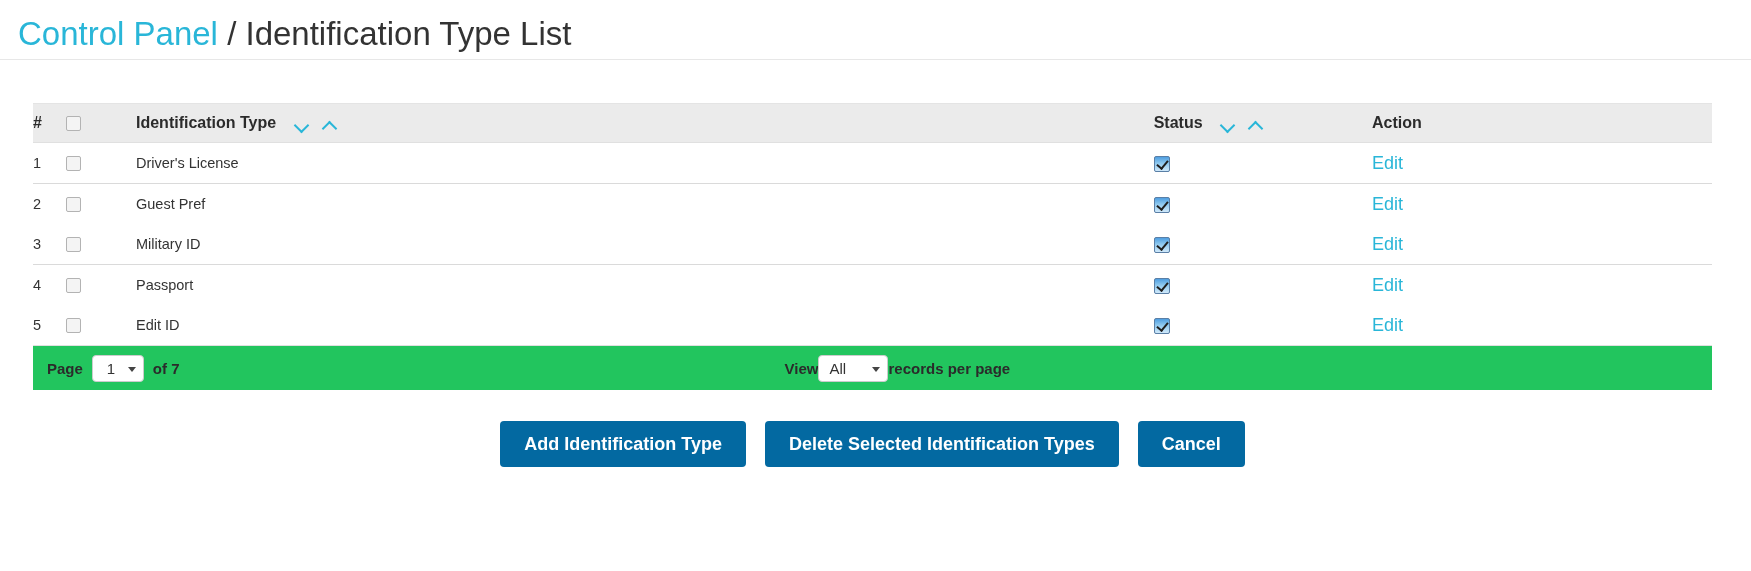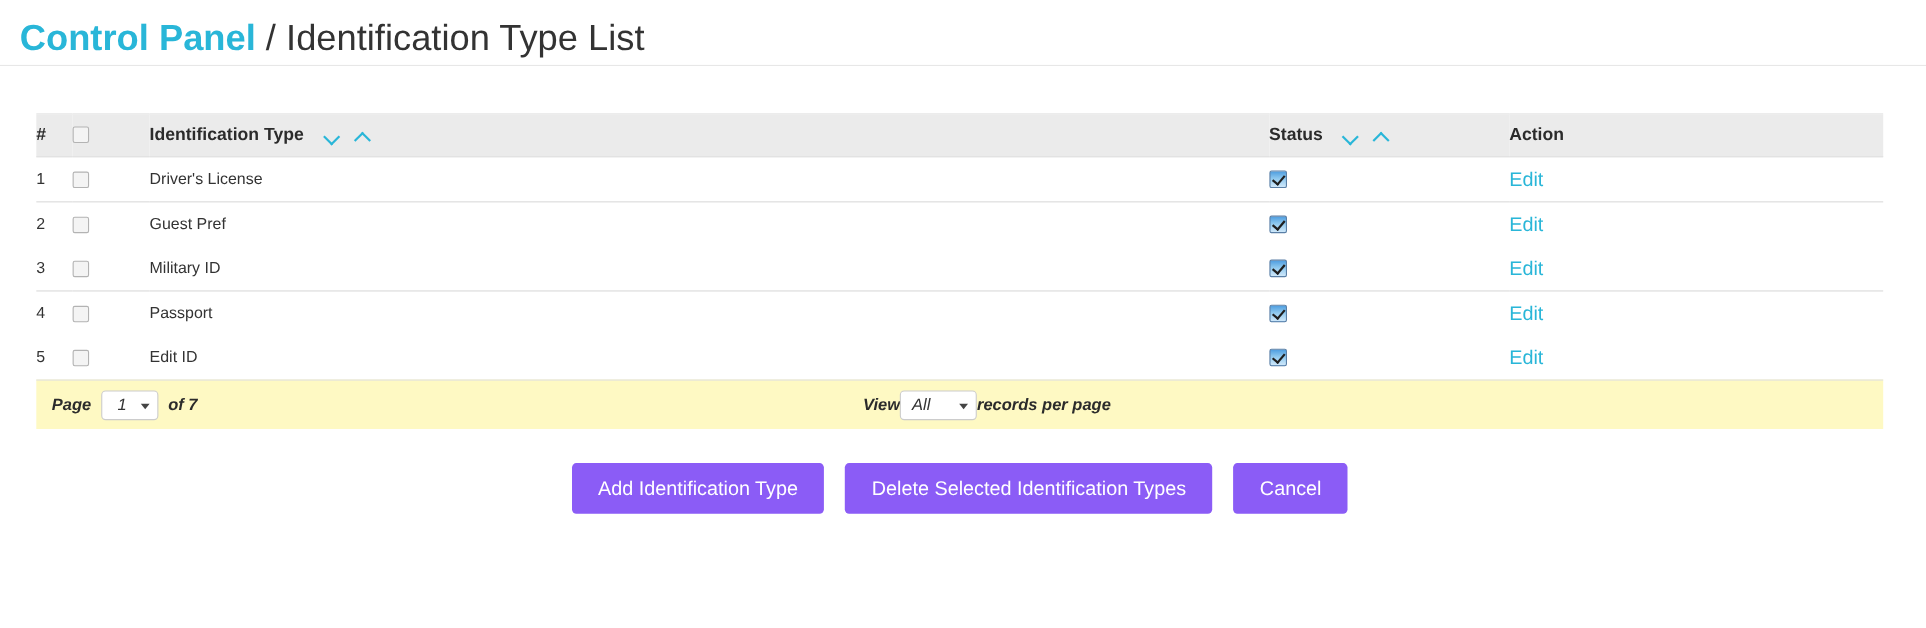--- a/index.html
+++ b/index.html
@@ -25,21 +25,20 @@
   .page-title {
     font-size: 33px;
     font-weight: 400;
     line-height: 40px;
     white-space: nowrap;
     color: #333333;
   }
   .page-title .crumb-link {
     color: #29b6d8;
     cursor: pointer;
-    font-weight: bold;
   }
   .page-title .crumb-sep {
     color: #333333;
   }
   .page-title .crumb-current {
     color: #333333;
   }
 
   
   .table-wrap {
@@ -163,29 +162,28 @@
 
   .link-edit {
     color: #29b6d8;
     text-decoration: none;
     font-size: 18px;
     cursor: pointer;
   }
 
   
   .grid-footer {
-    background: #fef9c3;
+    background: #22c55e;
     height: 44px;
     display: flex;
     align-items: center;
     font-size: 15px;
     font-weight: bold;
     color: #2b2b2b;
     border-top: 1px solid #e0e0e0;
-    font-style: italic;
   }
   .pager-left {
     display: flex;
     align-items: center;
     gap: 9px;
     padding-left: 14px;
   }
   .pager-center {
     display: flex;
     align-items: center;
@@ -225,31 +223,32 @@
   .sel-view .sel-val { padding-left: 10px; }
 
   
   .actions {
     display: flex;
     justify-content: center;
     gap: 19px;
     margin-top: 31px;
   }
   .btn {
-    background: #8b5cf6;
+    background: #0369a1;
     color: #ffffff;
     border: none;
     border-radius: 4px;
     font-family: "Liberation Sans", sans-serif;
     font-size: 18px;
     height: 46px;
     padding: 0 24px;
     cursor: pointer;
     white-space: nowrap;
     line-height: 46px;
+    font-weight: bold;
   }
 </style>
 </head>
 <body>
 
 <div class="page-header">
   <div class="page-title">
     <span class="crumb-link">Control Panel</span><span class="crumb-sep">&nbsp;</span><span class="crumb-sep">/</span><span class="crumb-current">&nbsp;</span><span class="crumb-current">Identification Type List</span>
   </div>
 </div>

